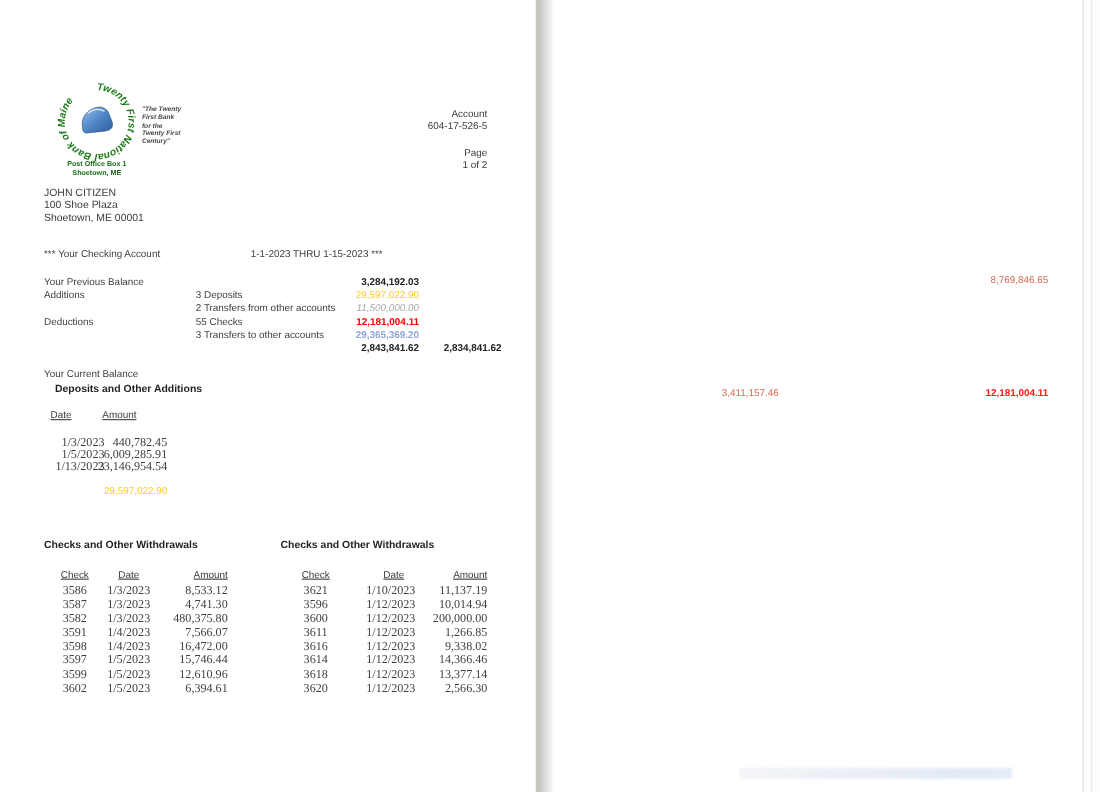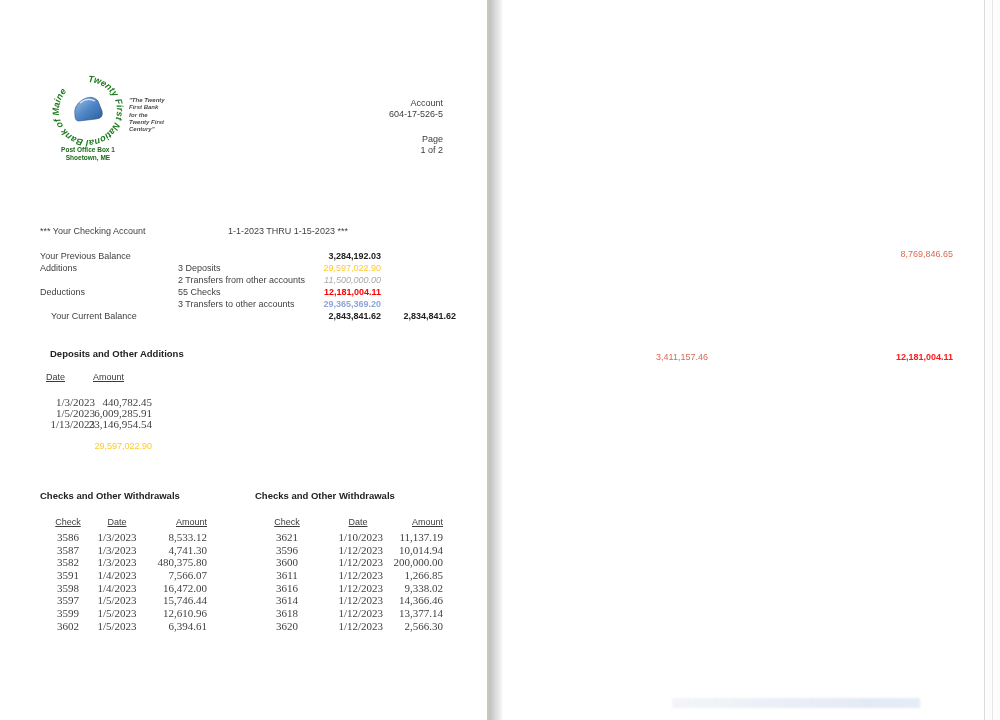--- a/index.html
+++ b/index.html
@@ -71,21 +71,21 @@
   #dep-rows .c0{left:0;width:60px;text-align:right;}
   #dep-rows .c1{left:37px;width:80px;text-align:right;}
   
   #cl-rows{left:48px;top:531px;width:159px;}
   #cr-rows{left:267px;top:531px;width:176px;}
   #cl-rows .row,#cr-rows .row{height:12.7px;}
   #cl-rows .c0{left:0;width:40px;text-align:center;}
   #cl-rows .c1{left:44px;width:50px;text-align:center;}
   #cl-rows .c2{left:99px;width:60px;text-align:right;}
   #cr-rows .c0{left:0;width:40px;text-align:center;}
-  #cr-rows .c1{left:66px;width:50px;text-align:right;}
+  #cr-rows .c1{left:66px;width:50px;text-align:left;}
   #cr-rows .c2{left:116px;width:60px;text-align:right;}
   .total{position:absolute;font-size:9px;text-align:right;white-space:nowrap;}
 </style>
 </head>
 <body>
 
 <div class="page" id="page1">
 
   <svg id="logo-svg" viewBox="0 0 92 74">
     <defs>
@@ -118,20 +118,25 @@
   </div>
 
   <div id="acct-block">
     <div>Account</div>
     <div>604-17-526-5</div>
     <div class="gap"></div>
     <div>Page</div>
     <div>1 of 2</div>
   </div>
 
+  <div id="customer">
+    <div>JOHN CITIZEN</div>
+    <div>100 Shoe Plaza</div>
+    <div>Shoetown, ME 00001</div>
+  </div>
 
   <div id="stmt-left">*** Your Checking Account</div>
   <div id="stmt-right">1-1-2023 THRU 1-15-2023 ***</div>
 
   <div class="sumrow" style="top:251px;">
     <span class="lbl">Your Previous Balance</span>
     <span class="amt bold">3,284,192.03</span>
   </div>
   <div class="sumrow" style="top:263px;">
     <span class="lbl">Additions</span>
@@ -145,21 +150,21 @@
   <div class="sumrow" style="top:287px;">
     <span class="lbl">Deductions</span>
     <span class="dsc">55 Checks</span>
     <span class="amt c-redbold">12,181,004.11</span>
   </div>
   <div class="sumrow" style="top:299px;">
     <span class="dsc">3 Transfers to other accounts</span>
     <span class="amt c-blue">29,365,369.20</span>
   </div>
   <div class="sumrow" style="top:311px;">
-    <span class="lbl" style="left:51px;">Your Current Balance</span>
+    <span class="lbl" style="left:40px;margin-top:24px;">Your Current Balance</span>
     <span class="amt bold">2,843,841.62</span>
     <span class="amt2 bold">2,834,841.62</span>
   </div>
 
   <div class="sect-title" style="left:50px;top:348px;">Deposits and Other Additions</div>
   <span class="th" style="left:46px;top:372px;">Date</span>
   <span class="th" style="left:93px;top:372px;">Amount</span>
   <div class="tbl" id="dep-rows">
       <div class="row">
         <span class="cell c0">1/3/2023</span>

